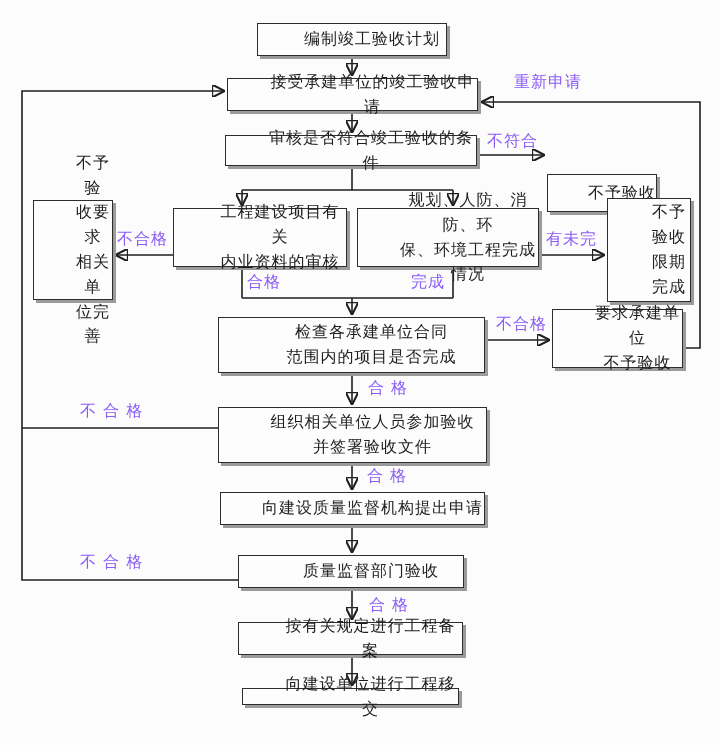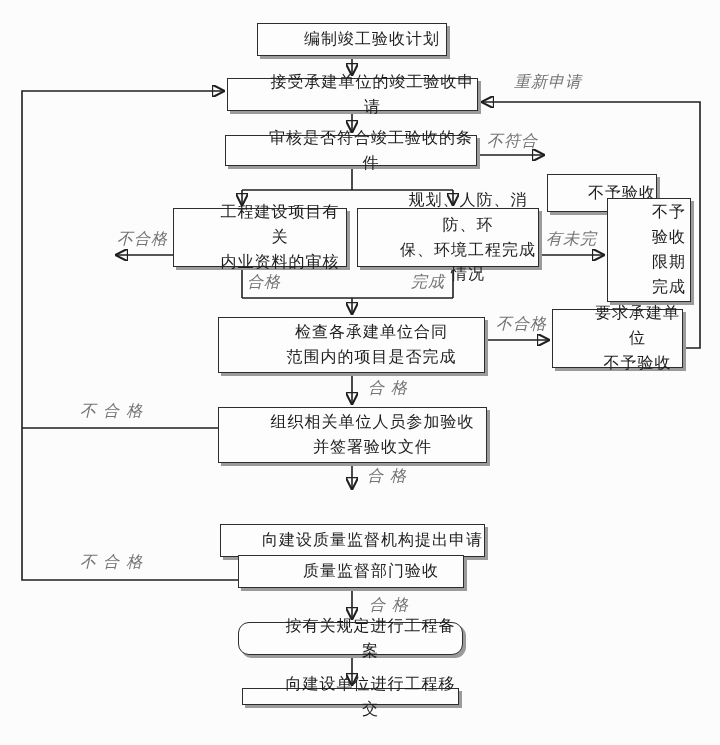--- a/index.html
+++ b/index.html
@@ -14,21 +14,21 @@
   .node{
     position:absolute;box-sizing:border-box;
     display:flex;align-items:center;justify-content:center;
     text-align:center;white-space:pre-line;
     background:#fdfdfd;border:1.8px solid #2d2d2d;
     box-shadow:3px 3px 0 #9b9b9b;
     font-size:16px;line-height:1.55;letter-spacing:1px;padding-left:40px;
   }
   .elabel{
     position:absolute;font-size:16px;letter-spacing:1px;
-    white-space:pre;color:#737373;font-style:italic;
+    white-space:pre;color:#8b5cf6;
   }
 </style>
 </head>
 <body>
 
 <div class="canvas">
 
   <svg class="wires" viewBox="0 0 720 745" xmlns="http://www.w3.org/2000/svg">
     <defs>
       <marker id="arr" viewBox="0 0 10 10" refX="8.5" refY="5" markerWidth="8" markerHeight="8" orient="auto-start-reverse">
@@ -67,33 +67,37 @@
   </svg>
 
   <div class="node" style="left:257px;top:23px;width:190px;height:33px;">编制竣工验收计划</div>
   <div class="node" style="left:227px;top:78px;width:251px;height:33px;">接受承建单位的竣工验收申请</div>
   <div class="node" style="left:225px;top:135px;width:252px;height:31px;">审核是否符合竣工验收的条件</div>
   <div class="node" style="left:547px;top:134px;width:110px;height:38px;margin-top:40px;">不予验收</div>
   <div class="node" style="left:173px;top:208px;width:174px;height:59px;">工程建设项目有关
 内业资料的审核</div>
   <div class="node" style="left:357px;top:208px;width:182px;height:59px;">规划、人防、消防、环
 保、环境工程完成情况</div>
+  <div class="node" style="left:33px;top:200px;width:80px;height:100px;">不予验
+收要求
+相关单
+位完善</div>
   <div class="node" style="left:607px;top:198px;width:84px;height:104px;">不予
 验收
 限期
 完成</div>
   <div class="node" style="left:218px;top:317px;width:267px;height:56px;">检查各承建单位合同
 范围内的项目是否完成</div>
   <div class="node" style="left:552px;top:309px;width:131px;height:59px;">要求承建单位
 不予验收</div>
   <div class="node" style="left:218px;top:407px;width:269px;height:56px;">组织相关单位人员参加验收
 并签署验收文件</div>
-  <div class="node" style="left:220px;top:492px;width:265px;height:33px;margin-top:32px;">向建设质量监督机构提出申请</div>
+  <div class="node" style="left:220px;top:492px;width:265px;height:33px;">向建设质量监督机构提出申请</div>
   <div class="node" style="left:238px;top:555px;width:226px;height:33px;">质量监督部门验收</div>
-  <div class="node" style="left:238px;top:622px;width:225px;height:33px;border-radius:11px;">按有关规定进行工程备案</div>
+  <div class="node" style="left:238px;top:622px;width:225px;height:33px;">按有关规定进行工程备案</div>
   <div class="node" style="left:242px;top:688px;width:217px;height:17px;">向建设单位进行工程移交</div>
 
   <span class="elabel" style="left:514px;top:72px;">重新申请</span>
   <span class="elabel" style="left:487px;top:131px;">不符合</span>
   <span class="elabel" style="left:247px;top:272px;">合格</span>
   <span class="elabel" style="left:411px;top:272px;">完成</span>
   <span class="elabel" style="left:117px;top:229px;">不合格</span>
   <span class="elabel" style="left:546px;top:229px;">有未完</span>
   <span class="elabel" style="left:496px;top:314px;">不合格</span>
   <span class="elabel" style="left:368px;top:378px;">合 格</span>

